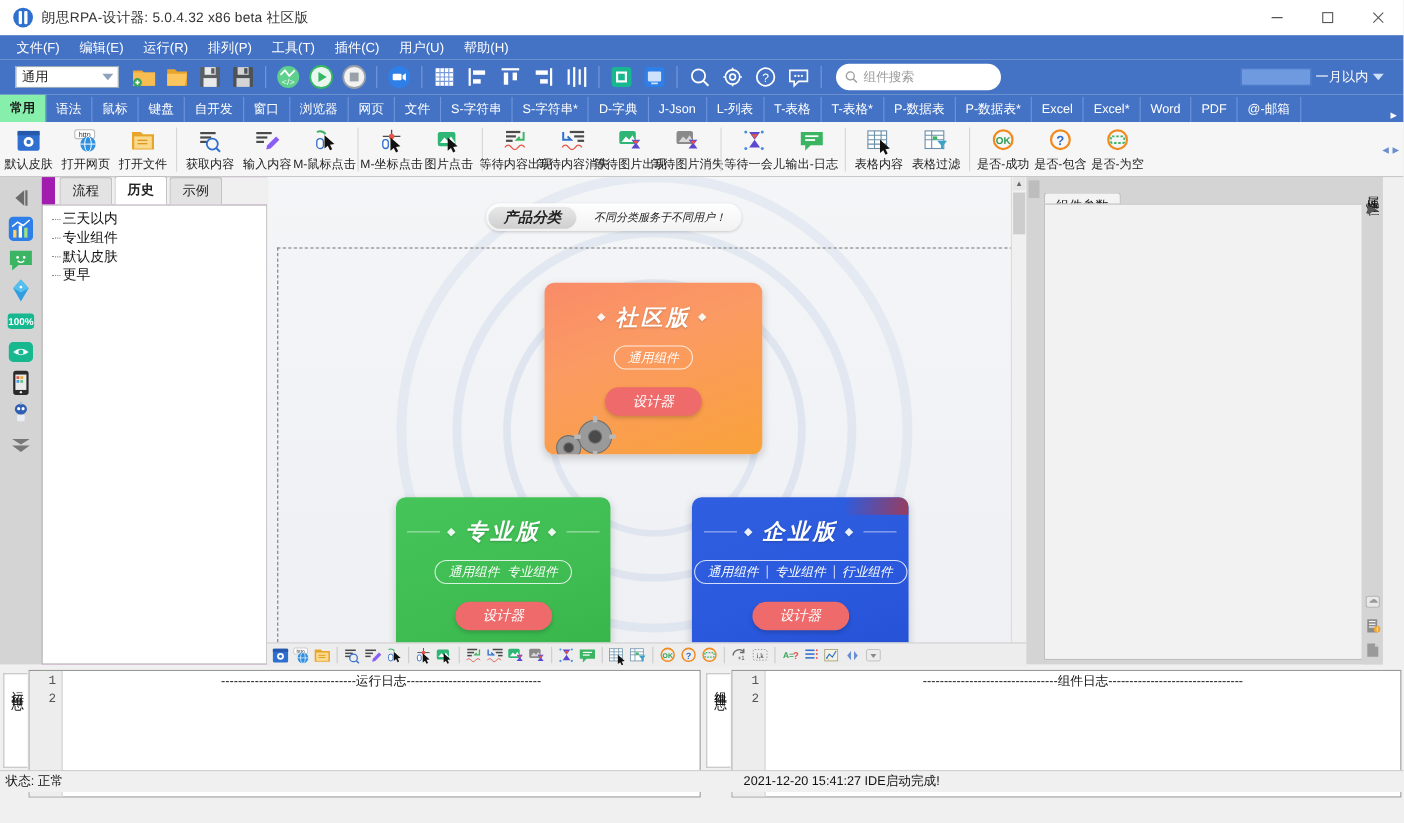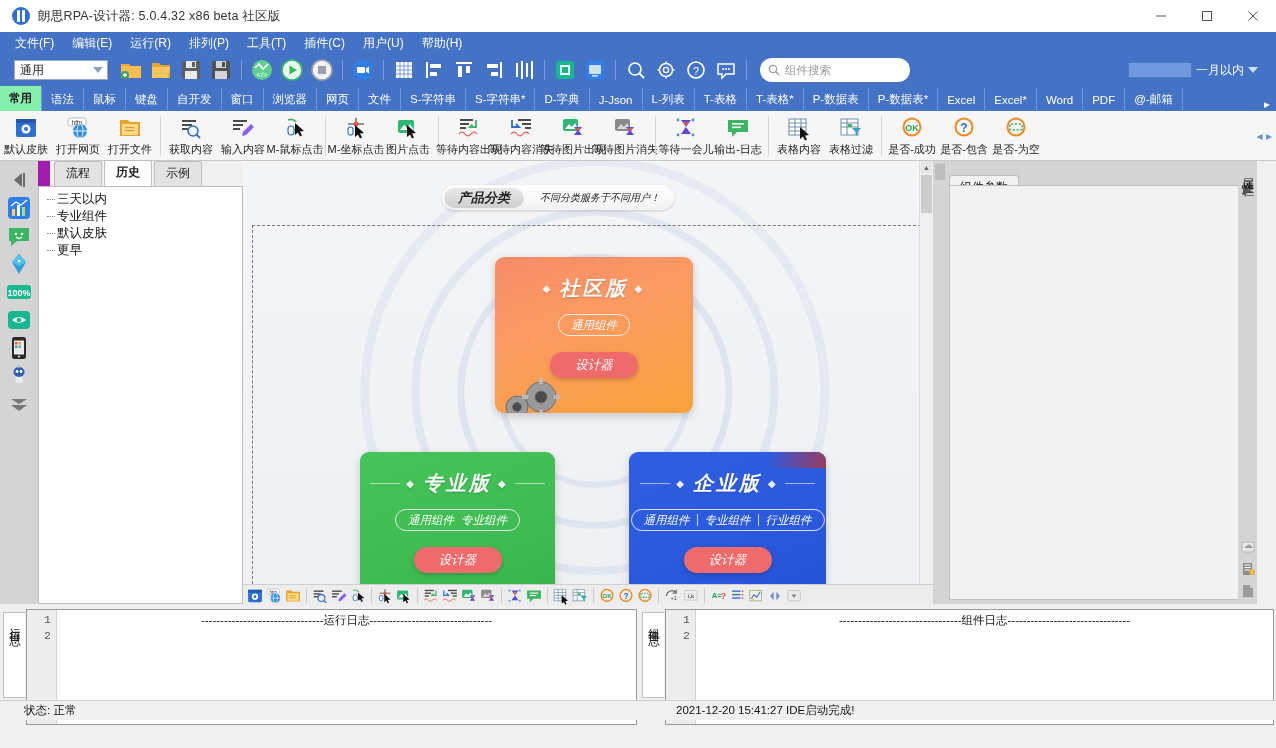--- a/index.html
+++ b/index.html
@@ -276,21 +276,21 @@
     flex:1; padding-top:2px; font-size:11.5px; color:#111; line-height:16px;
     white-space:nowrap; overflow:hidden; text-align:center;
   }
 
   
   .statusbar {
     position:absolute; bottom:0; left:0; width:1276px; height:20px;
     background:#f0f0f0; border-top:1px solid #d0d0d0;
     display:flex; align-items:center; font-size:11.5px; color:#111;
   }
-  .st-left { padding-left:24px; }
+  .st-left { padding-left:5px; }
   .st-right { position:absolute; left:676px; }
 </style>
 </head>
 <body>
 
 <div id="app">
 
   <div class="titlebar">
     <div class="title-logo"></div>
     <div class="title-text">朗思RPA-设计器: 5.0.4.32 x86 beta 社区版</div>

